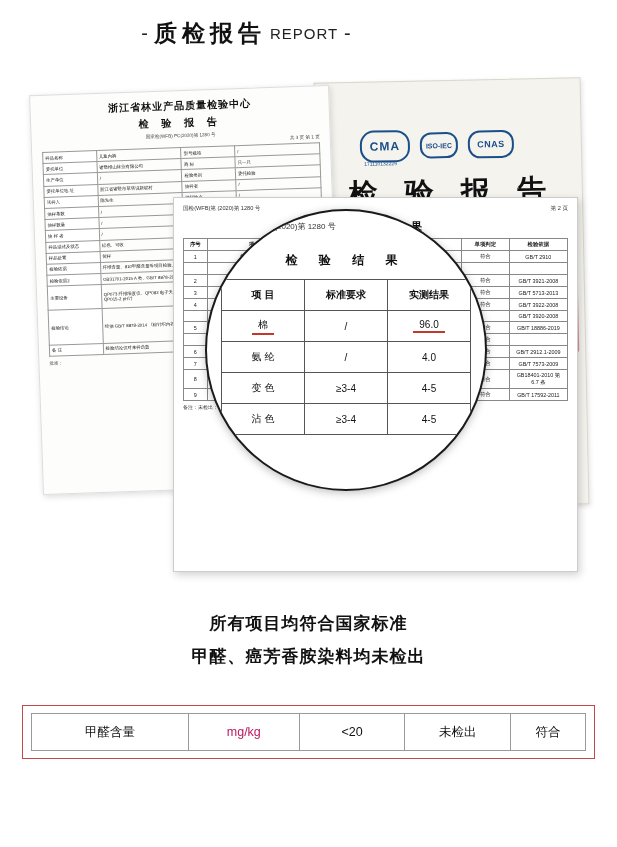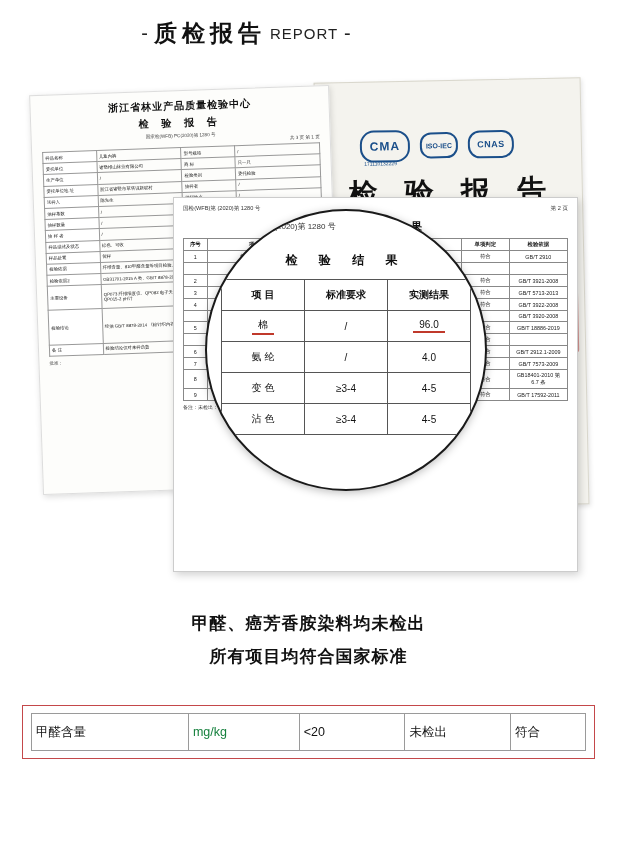--- a/index.html
+++ b/index.html
@@ -170,24 +170,24 @@
   
   .bottom-wrap{
     position:absolute;top:705px;left:22px;width:573px;
     border:1px solid #c4484a;padding:7px 8px;box-sizing:border-box;
   }
   table.bottom{
     width:100%;border-collapse:collapse;font-size:12.5px;color:#111;
     table-layout:fixed;
   }
   table.bottom td{
-    border:1px solid #9a9a9a;padding:7px 4px;text-align:left;height:22px;
+    border:1px solid #9a9a9a;padding:7px 4px;text-align:center;height:22px;
   }
   table.bottom td.first{width:29%;}
-  table.bottom td.unit{width:20%;color:#15803d;}
+  table.bottom td.unit{width:20%;color:#be185d;}
   table.bottom td.lim{width:19%;}
   table.bottom td.act{width:19%;}
   table.bottom td.jud{width:13%;}
 </style>
 </head>
 <body>
 
 <div class="page">
 
   <div class="header">
@@ -464,22 +464,22 @@
               <td>4-5</td>
             </tr>
           </tbody>
         </table>
       </div>
     </div>
 
   </div>
 
   <div class="statements">
+    <div class="stmt">所有项目均符合国家标准</div>
     <div class="stmt">甲醛、癌芳香胺染料均未检出</div>
-    <div class="stmt">所有项目均符合国家标准</div>
   </div>
 
   <div class="bottom-wrap">
     <table class="bottom">
       <tbody>
         <tr>
           <td class="first">甲醛含量</td>
           <td class="unit">mg/kg</td>
           <td class="lim">&lt;20</td>
           <td class="act">未检出</td>

